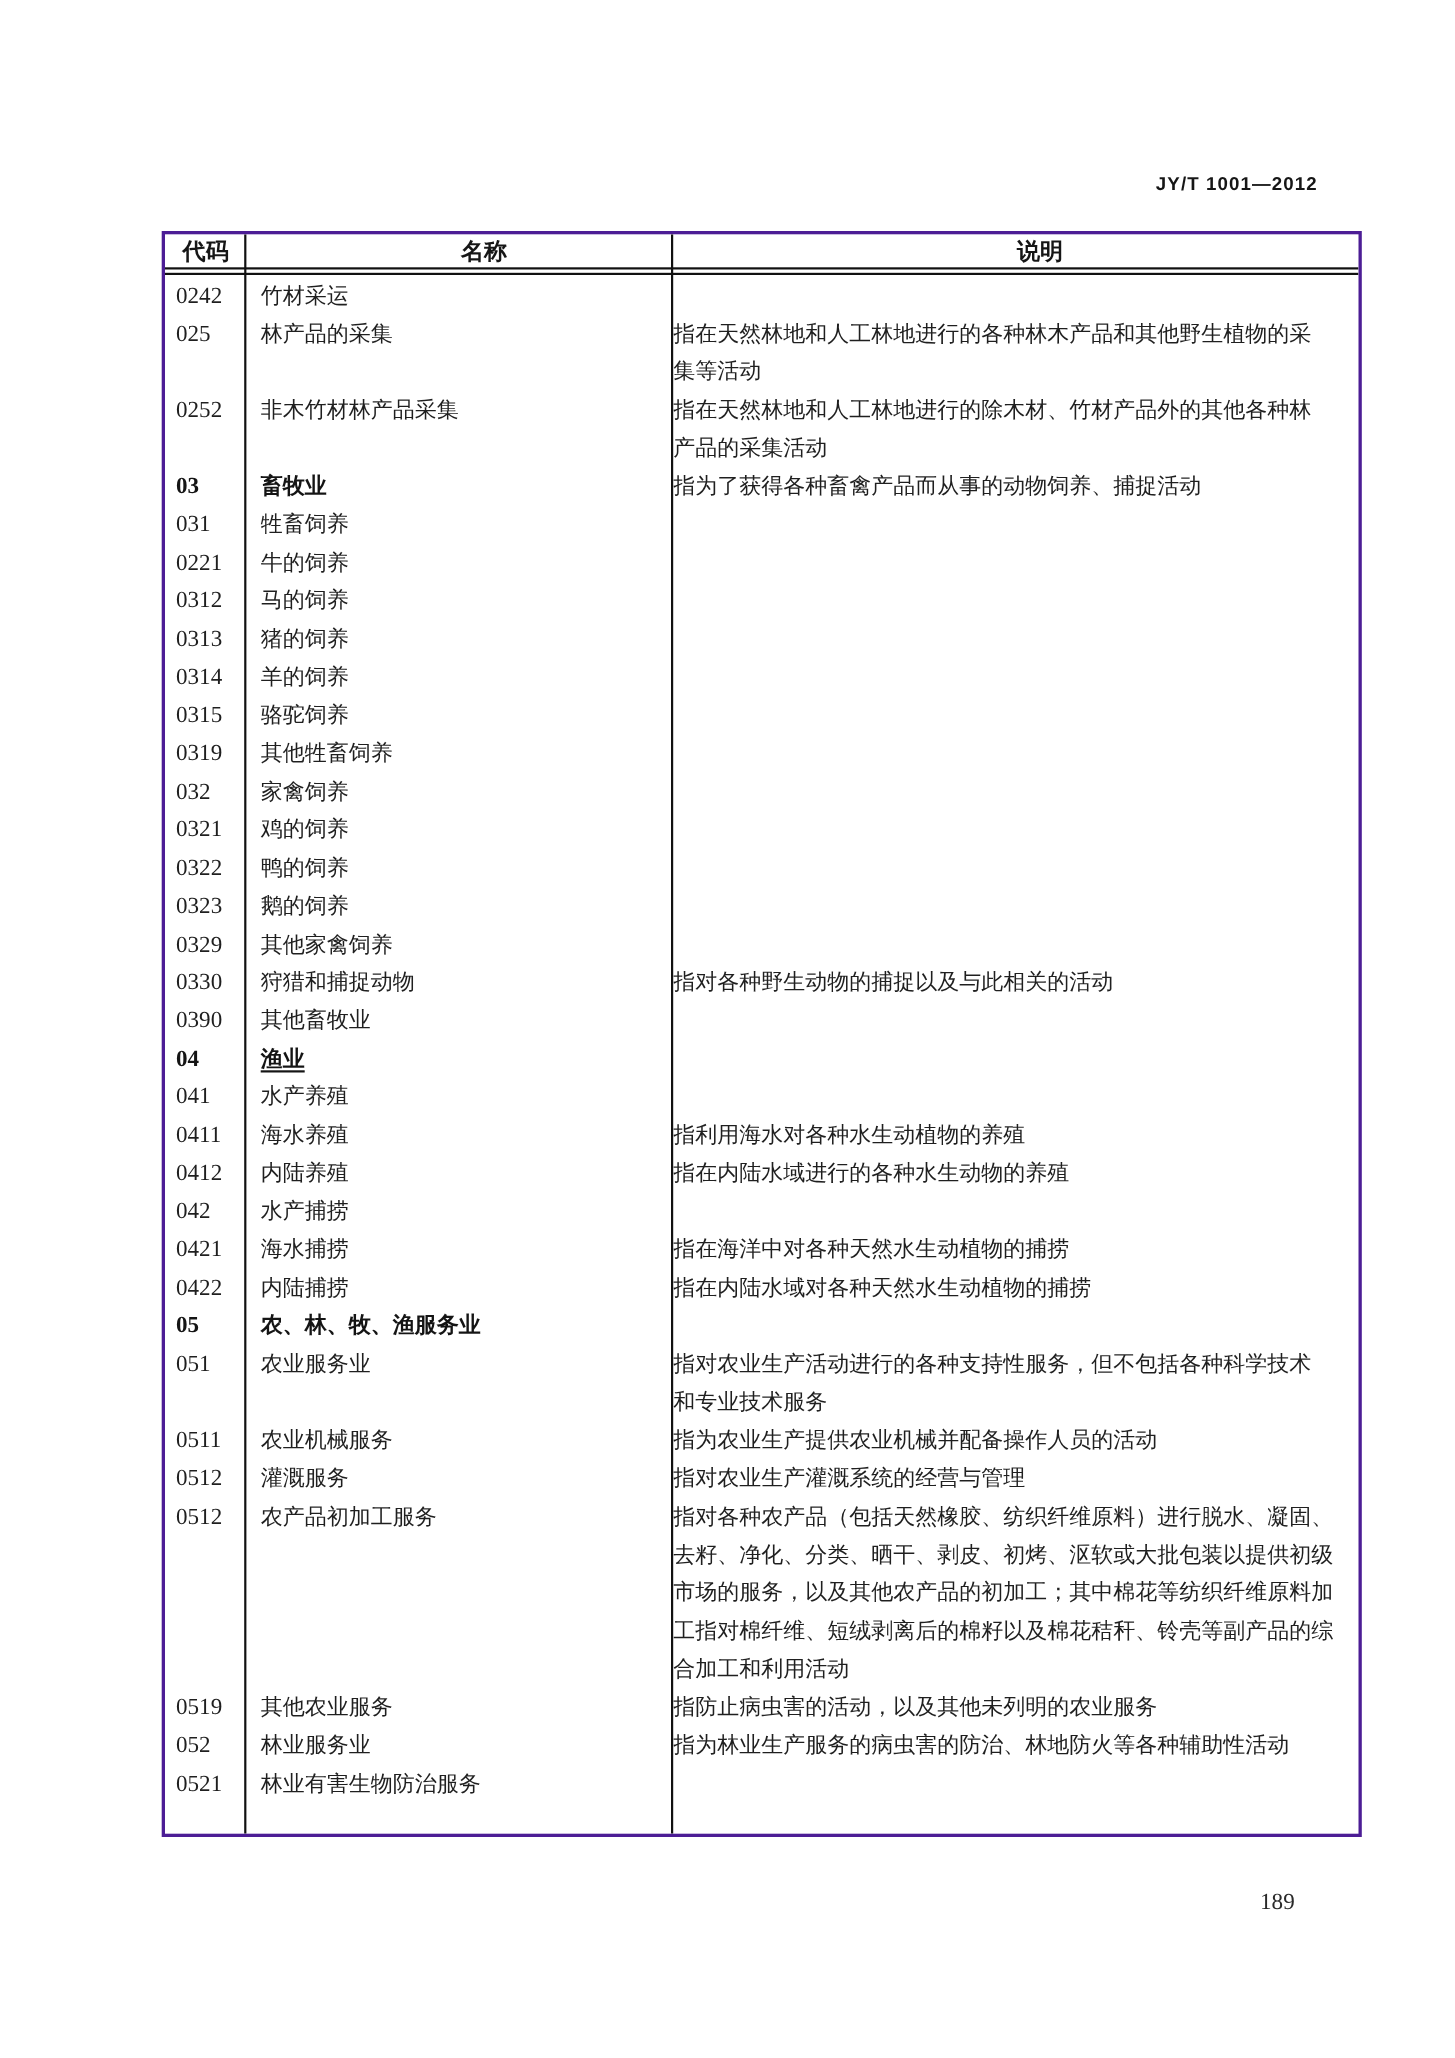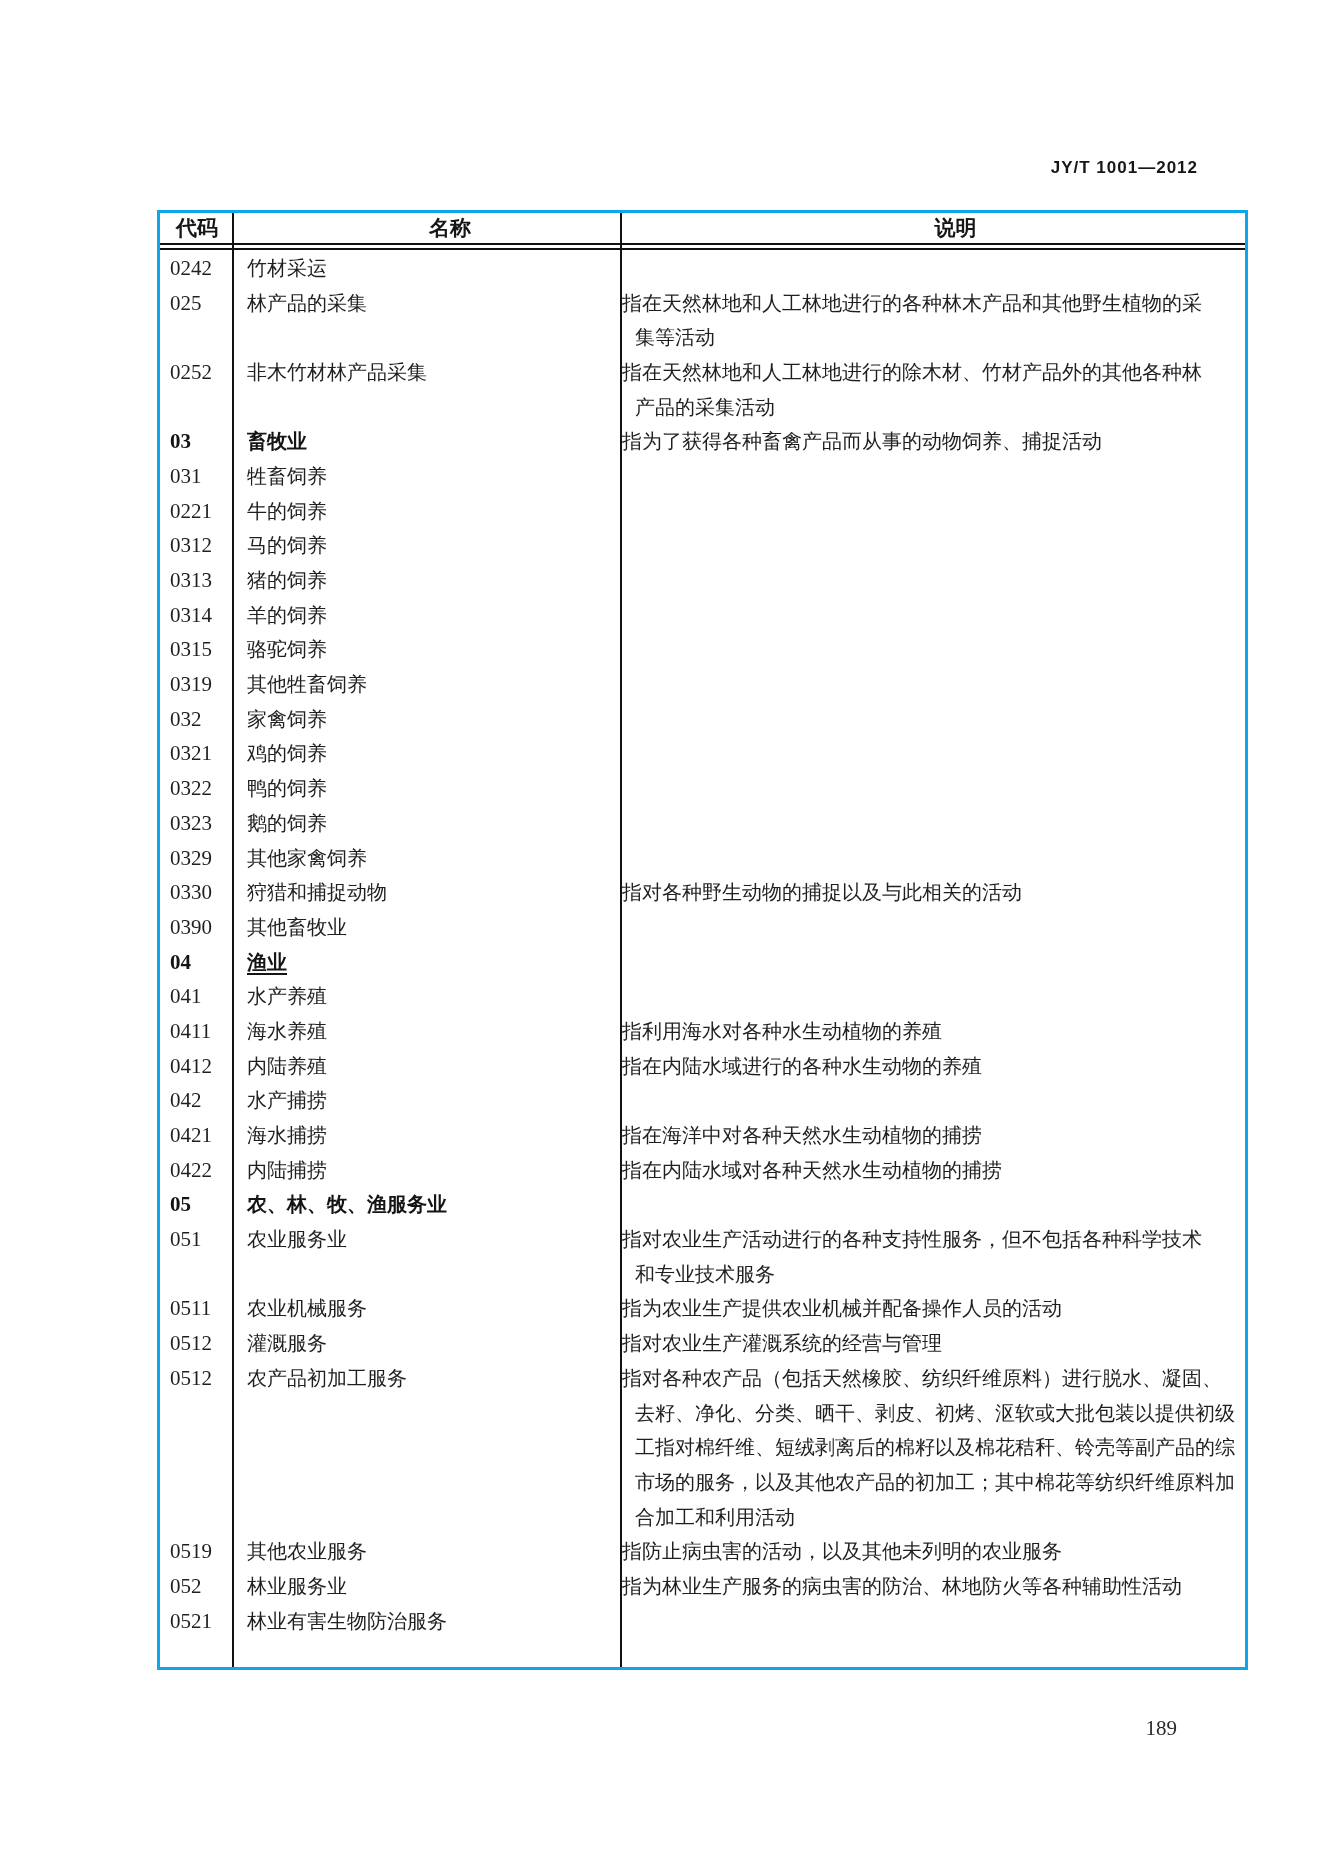--- a/index.html
+++ b/index.html
@@ -13,23 +13,23 @@
   .doc-code{
     position:absolute;top:158px;right:125px;
     font-family:"Liberation Sans","DejaVu Sans",sans-serif;
     font-weight:600;font-size:17px;letter-spacing:1px;color:#161616;
   }
   .page-number{
     position:absolute;top:1716px;right:146px;
     font-size:21px;color:#2a2a2a;
   }
   .table{
-    position:absolute;left:157px;top:210px;
+    position:absolute;left:147px;top:210px;
     width:1091px;height:1460px;
-    border:3px solid #0ea5e9;box-sizing:border-box;
+    border:3px solid #4c1d95;box-sizing:border-box;
     overflow:hidden;
   }
   .col-divider{
     position:absolute;top:0;bottom:0;width:2px;background:#111;
   }
   .col-divider.c1{left:72px;}
   .col-divider.c2{left:460px;}
   .hline{position:absolute;left:0;right:0;height:2px;background:#111;}
   .hline.l1{top:30px;}
   .hline.l2{top:35px;}
@@ -41,21 +41,21 @@
   .hcell.code{width:74px;}
   .hcell.name{width:432px;}
   .hcell.desc{flex:1;}
   .tbody{position:absolute;left:0;top:38px;right:0;}
   .line{display:flex;height:34.7px;align-items:center;font-size:20px;}
   .cell{overflow:hidden;white-space:nowrap;}
   .cell.code{width:74px;padding-left:10px;box-sizing:border-box;font-size:21px;}
   .cell.name{width:388px;padding-left:13px;box-sizing:border-box;}
   .cell.desc{flex:1;box-sizing:border-box;}
   .cell.desc.first{}
-  .cell.desc.cont{padding-left:13px;}
+  .cell.desc.cont{}
   .line.bold .cell.code,.line.bold .cell.name{font-weight:bold;color:#141414;}
   .ul{text-decoration:underline;text-underline-offset:4px;text-decoration-thickness:2px;text-align:center;}
 </style>
 </head>
 <body>
 
 <div class="doc-code">JY/T 1001—2012</div>
 
 <div class="table">
   <div class="thead">
@@ -232,26 +232,26 @@
         <div class="cell desc first">指对各种农产品（包括天然橡胶、纺织纤维原料）进行脱水、凝固、</div>
       </div>
       <div class="line">
         <div class="cell code"></div>
         <div class="cell name"></div>
         <div class="cell desc cont">去籽、净化、分类、晒干、剥皮、初烤、沤软或大批包装以提供初级</div>
       </div>
       <div class="line">
         <div class="cell code"></div>
         <div class="cell name"></div>
+        <div class="cell desc cont">市场的服务，以及其他农产品的初加工；其中棉花等纺织纤维原料加</div>
+      </div>
+      <div class="line">
+        <div class="cell code"></div>
+        <div class="cell name"></div>
         <div class="cell desc cont">工指对棉纤维、短绒剥离后的棉籽以及棉花秸秆、铃壳等副产品的综</div>
-      </div>
-      <div class="line">
-        <div class="cell code"></div>
-        <div class="cell name"></div>
-        <div class="cell desc cont">市场的服务，以及其他农产品的初加工；其中棉花等纺织纤维原料加</div>
       </div>
       <div class="line">
         <div class="cell code"></div>
         <div class="cell name"></div>
         <div class="cell desc cont">合加工和利用活动</div>
       </div>
       <div class="line">
         <div class="cell code">0519</div>
         <div class="cell name"><span>其他农业服务</span></div>
         <div class="cell desc first">指防止病虫害的活动，以及其他未列明的农业服务</div>

